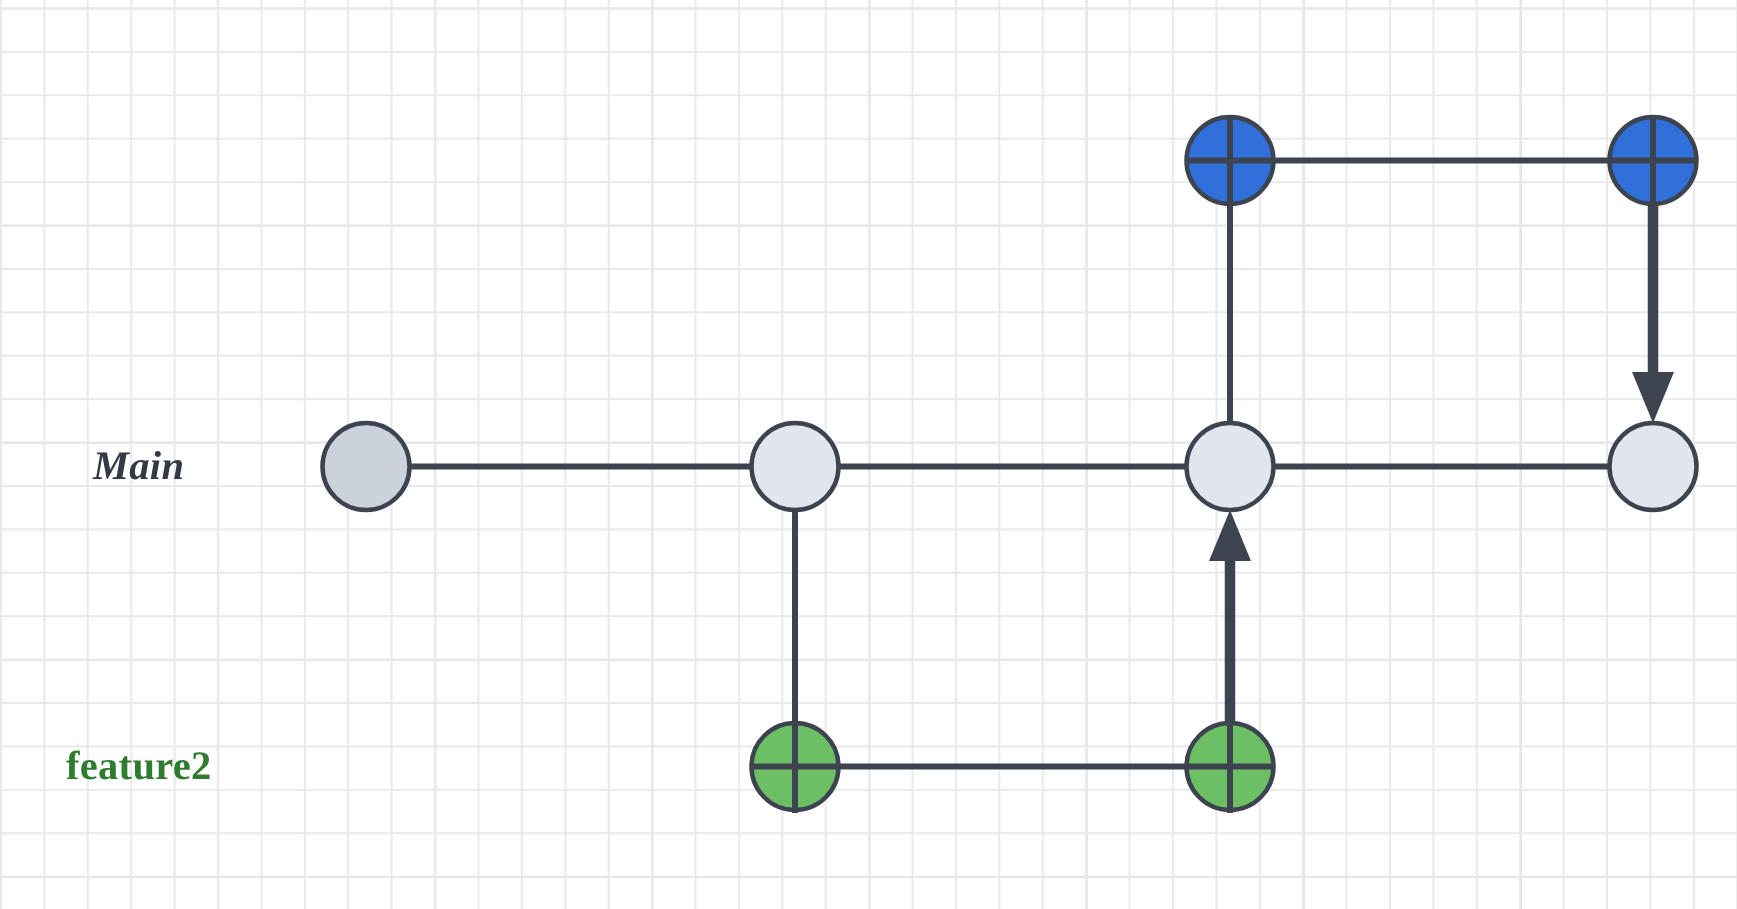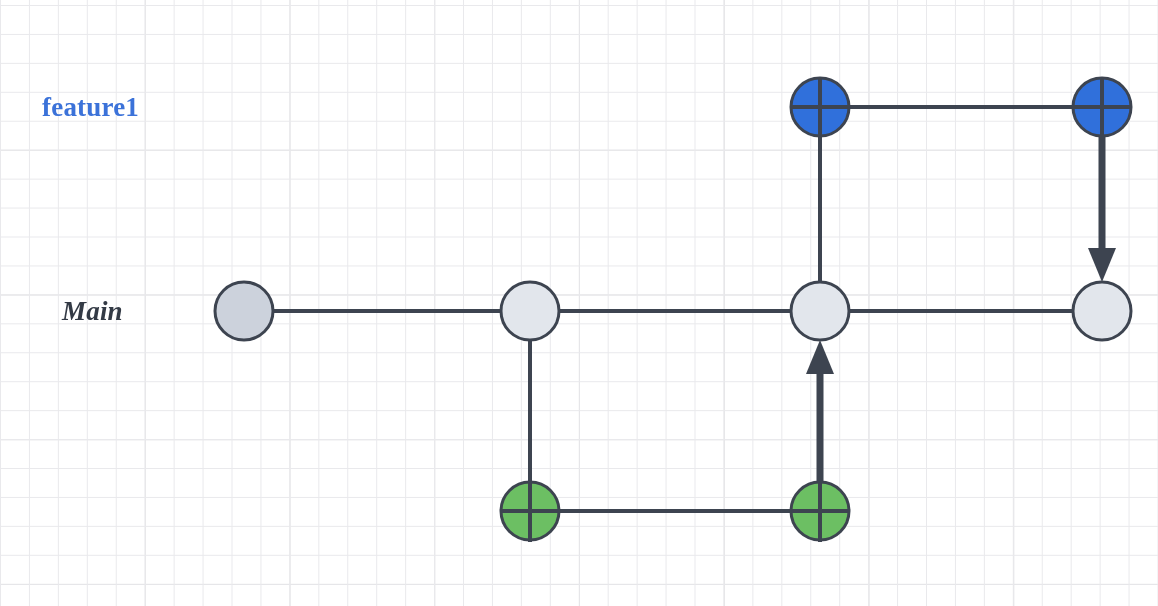--- a/index.html
+++ b/index.html
@@ -109,18 +109,18 @@
     </g>
 
     <g>
       <circle cx="244" cy="311" r="29" fill="#ccd2dc" stroke="#3d4450" stroke-width="3"></circle>
       <circle cx="530" cy="311" r="29" fill="#e2e6ec" stroke="#3d4450" stroke-width="3"></circle>
       <circle cx="820" cy="311" r="29" fill="#e2e6ec" stroke="#3d4450" stroke-width="3"></circle>
       <circle cx="1102" cy="311" r="29" fill="#e2e6ec" stroke="#3d4450" stroke-width="3"></circle>
     </g>
   </svg>
 
-  <div class="branch-label" id="label-feature1">feature1</div>
 
   <div class="branch-label" id="label-main">Main</div>
 
+  <div class="branch-label" id="label-feature2">feature2</div>
 
 </div>
 
 </body></html>

